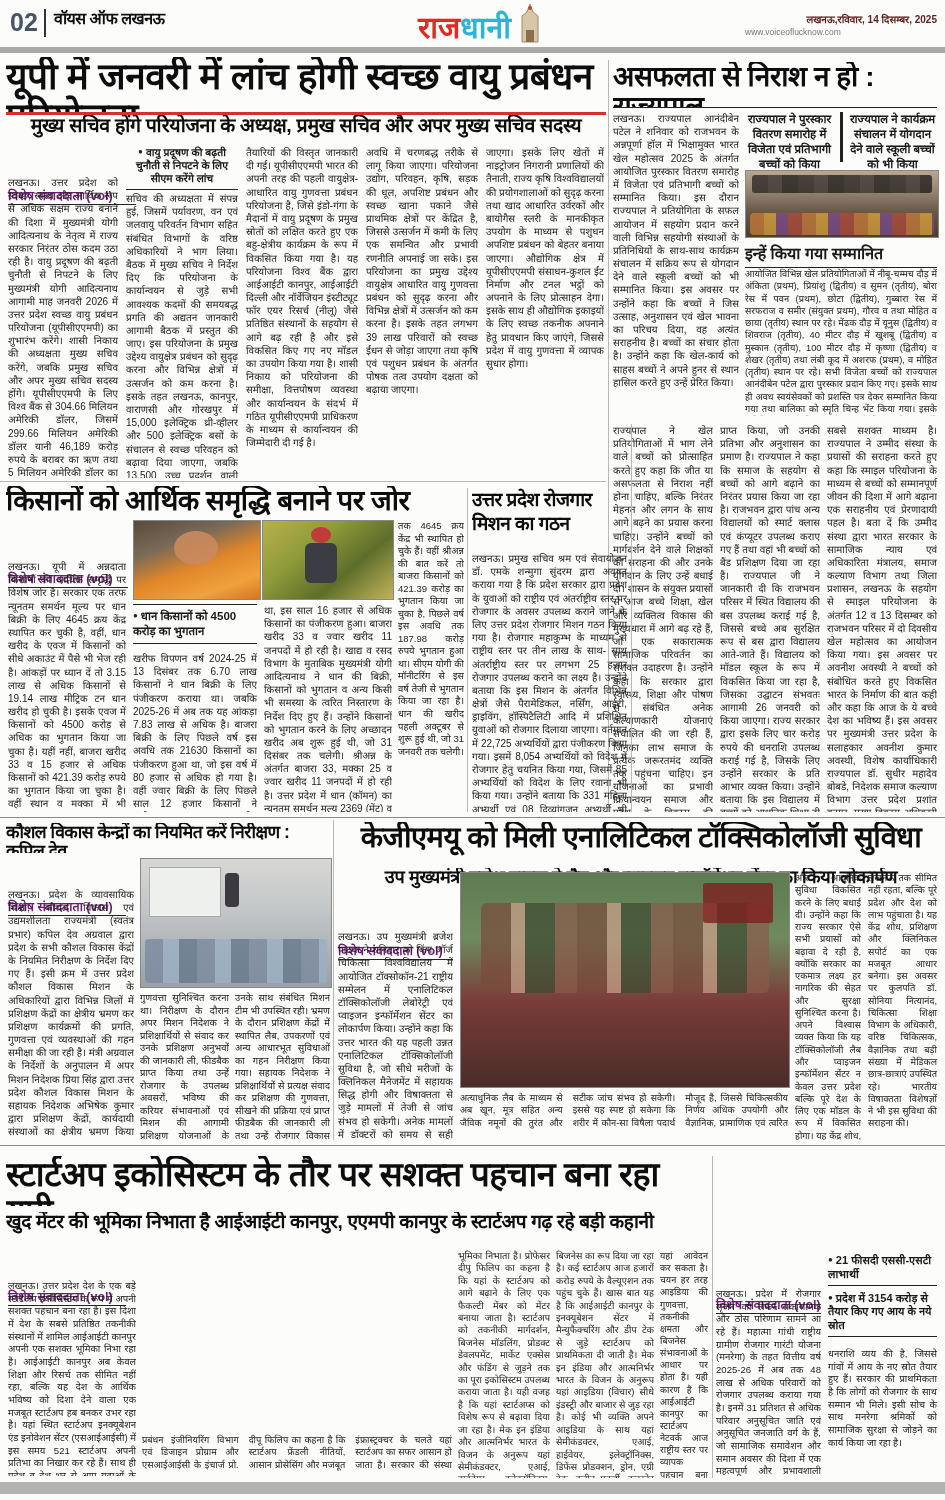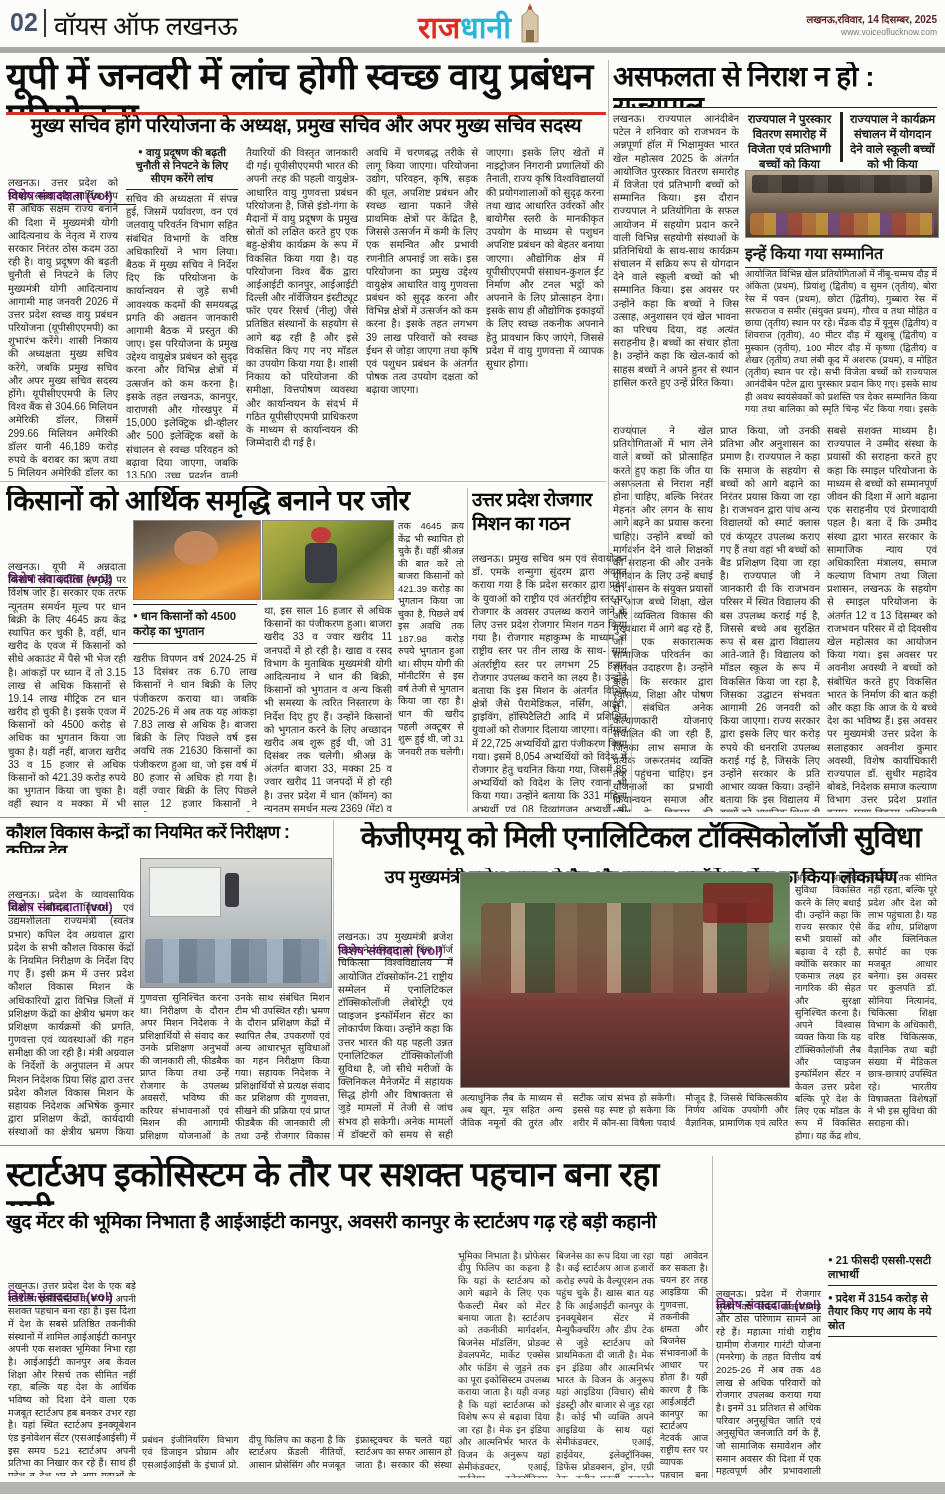--- a/index.html
+++ b/index.html
@@ -20,31 +20,31 @@
   .capb{font-weight:bold;font-size:11.5px;line-height:1.3;border-top:1.5px solid #222;border-bottom:1.5px solid #222;padding:4px 0;}
 </style>
 </head>
 <body>
 
 <div class="page">
 
   <div class="abs" style="left:0;top:0;width:945px;height:46px;">
     <span class="abs" style="left:10px;top:8px;font-size:25px;font-weight:bold;color:#44546a;text-align:center;">02</span>
     <span class="abs" style="left:44px;top:9px;width:2px;height:28px;background:#333;"></span>
-    <span class="abs" style="left:54px;top:7px;font-size:26px;font-weight:normal;color:#101010;letter-spacing:-.5px;">वॉयस ऑफ लखनऊ</span>
+    <span class="abs" style="left:54px;top:7px;font-size:16px;font-weight:bold;color:#101010;letter-spacing:-.5px;">वॉयस ऑफ लखनऊ</span>
     <span class="abs" style="left:418px;top:6px;font-size:30px;font-weight:bold;">
       <span style="color:#e02a23;">राज</span><span style="color:#2ab6d9;">धानी</span>
     </span>
     <svg class="abs" style="left:512px;top:2px;" width="36" height="42" viewBox="0 0 36 42">
       <path d="M18 2 L21 10 L26 14 L26 40 L10 40 L10 14 L15 10 Z" fill="#d8c6a8" stroke="#a08a64" stroke-width="1"></path>
       <circle cx="18" cy="6" r="2" fill="#b04a3a"></circle>
       <rect x="14" y="28" width="8" height="12" fill="#8a6f4d"></rect>
     </svg>
     <span class="abs" style="left:745px;top:12px;width:192px;text-align:right;font-size:10px;color:#5a1f1f;font-weight:bold;">लखनऊ,रविवार, 14 दिसम्बर, 2025</span>
-    <span class="abs" style="left:745px;top:27px;width:192px;text-align:right;font-size:8.5px;color:#777;">www.voiceoflucknow.com</span>
+    <span class="abs" style="left:745px;top:27px;width:192px;font-size:8.5px;color:#777;">www.voiceoflucknow.com</span>
   </div>
   <div class="abs" style="left:0;top:47px;width:945px;height:6px;background:#a9a9a6;"></div>
 
   <div class="hl" style="left:6px;top:57px;width:600px;height:52px;font-size:37px;border-bottom:3px solid #d93025;padding-bottom:3px;">यूपी में जनवरी में लांच होगी स्वच्छ वायु प्रबंधन परियोजना</div>
   <div class="hl" style="left:6px;top:115px;width:600px;height:26px;font-size:19.5px;text-align:center;font-weight:bold;letter-spacing:-.3px;">मुख्य सचिव होंगे परियोजना के अध्यक्ष, प्रमुख सचिव और अपर मुख्य सचिव सदस्य</div>
   <div class="byline" style="left:8px;top:147px;width:128px;">विशेष संवाददाता (vol)</div>
   <div class="tx" style="left:8px;top:176px;width:110px;height:300px;">लखनऊ। उत्तर प्रदेश को स्वच्छ, स्वस्थ और आर्थिक रूप से अधिक सक्षम राज्य बनाने की दिशा में मुख्यमंत्री योगी आदित्यनाथ के नेतृत्व में राज्य सरकार निरंतर ठोस कदम उठा रही है। वायु प्रदूषण की बढ़ती चुनौती से निपटने के लिए मुख्यमंत्री योगी आदित्यनाथ आगामी माह जनवरी 2026 में उत्तर प्रदेश स्वच्छ वायु प्रबंधन परियोजना (यूपीसीएएमपी) का शुभारंभ करेंगे। शासी निकाय की अध्यक्षता मुख्य सचिव करेंगे, जबकि प्रमुख सचिव और अपर मुख्य सचिव सदस्य होंगे। यूपीसीएएमपी के लिए विश्व बैंक से 304.66 मिलियन अमेरिकी डॉलर, जिसमें 299.66 मिलियन अमेरिकी डॉलर यानी 46,189 करोड़ रुपये के बराबर का ऋण तथा 5 मिलियन अमेरिकी डॉलर का अनुदान शामिल है। इसे 2025 से 2031 तक छह वर्षों की अवधि में लागू किया जाएगा।</div>
   <div class="abs" style="left:126px;top:146px;width:112px;">
     <div class="inset-head"><span class="blt">●</span><span>वायु प्रदूषण की बढ़ती चुनौती से निपटने के लिए सीएम करेंगे लांच</span></div>
   </div>
@@ -127,31 +127,32 @@
          repeating-linear-gradient(90deg,#7a4a3c 0 30px,#caa28a 30px 44px,#3c4a30 44px 74px,#8a5a4a 74px 96px);opacity:.7;border-radius:6px;"></div>
     <div style="position:absolute;top:10px;right:16px;width:70px;height:40px;background:#7e1f1f;opacity:.8;border-radius:3px;"></div>
   </div>
   <div class="tx" style="left:460px;top:1092px;width:328px;height:48px;font-size:9.3px;column-count:3;column-gap:10px;">अत्याधुनिक लैब के माध्यम से अब खून, मूत्र सहित अन्य जैविक नमूनों की तुरंत और सटीक जांच संभव हो सकेगी। इससे यह स्पष्ट हो सकेगा कि शरीर में कौन-सा विषैला पदार्थ मौजूद है, जिससे चिकित्सकीय निर्णय अधिक उपयोगी और वैज्ञानिक, प्रामाणिक एवं त्वरित परामर्श उपलब्ध कराएगा। कीटनाशक, रसायन, दवाइयों की अधिकता, सर्पदंश एवं अन्य विषाक्त पदार्थों से संबंधित मामलों में यह केंद्र चिकित्सकों एवं आम नागरिकों को मार्गदर्शन देगा।</div>
   <div class="tx" style="left:795px;top:872px;width:66px;height:268px;font-size:9.3px;">और आधुनिक सुविधा विकसित करने के लिए बधाई दी। उन्होंने कहा कि राज्य सरकार ऐसे सभी प्रयासों को बढ़ावा दे रही है, क्योंकि सरकार का एकमात्र लक्ष्य हर नागरिक की सेहत और सुरक्षा सुनिश्चित करना है। अपने विश्वास व्यक्त किया कि यह टॉक्सिकोलॉजी लैब और प्वाइजन इन्फॉर्मेशन सेंटर न केवल उत्तर प्रदेश बल्कि पूरे देश के लिए एक मॉडल के रूप में विकसित होगा। यह केंद्र शोध, सेवाएं और प्रयास मेडिकल साइंस में नए मानक स्थापित करेगा कि यह मार्गदर्शक सिद्ध होगा।</div>
   <div class="tx" style="left:868px;top:872px;width:69px;height:268px;font-size:9.3px;">लखनऊ तक सीमित नहीं रहता, बल्कि पूरे प्रदेश और देश को लाभ पहुंचाता है। यह केंद्र शोध, प्रशिक्षण और क्लिनिकल सपोर्ट का एक मजबूत आधार बनेगा। इस अवसर पर कुलपति डॉ. सोनिया नित्यानंद, चिकित्सा शिक्षा विभाग के अधिकारी, वरिष्ठ चिकित्सक, वैज्ञानिक तथा बड़ी संख्या में मेडिकल छात्र-छात्राएं उपस्थित रहे। भारतीय विषाक्तता विशेषज्ञों ने भी इस सुविधा की सराहना की।</div>
 
   <div class="hsep" style="left:0;top:1145px;width:945px;background:#8a8a86;"></div>
 
   <div class="hl" style="left:6px;top:1156px;width:704px;height:50px;font-size:34px;">स्टार्टअप इकोसिस्टम के तौर पर सशक्त पहचान बना रहा यूपी</div>
-  <div class="hl" style="left:6px;top:1212px;width:704px;height:28px;font-size:19px;letter-spacing:-.3px;">खुद मेंटर की भूमिका निभाता है आईआईटी कानपुर,  अवसरी कानपुर के स्टार्टअप गढ़ रहे बड़ी कहानी</div>
+  <div class="hl" style="left:6px;top:1212px;width:704px;height:28px;font-size:19px;letter-spacing:-.3px;">खुद मेंटर की भूमिका निभाता है आईआईटी कानपुर,  एएमपी कानपुर के स्टार्टअप गढ़ रहे बड़ी कहानी</div>
   <div class="byline" style="left:8px;top:1248px;width:118px;">विशेष संवाददाता (vol)</div>
   <div class="tx" style="left:8px;top:1280px;width:128px;height:196px;font-size:9.6px;">लखनऊ। उत्तर प्रदेश देश के एक बड़े स्टार्टअप इकोसिस्टम के रूप में अपनी सशक्त पहचान बना रहा है। इस दिशा में देश के सबसे प्रतिष्ठित तकनीकी संस्थानों में शामिल आईआईटी कानपुर अपनी एक सशक्त भूमिका निभा रहा है। आईआईटी कानपुर अब केवल शिक्षा और रिसर्च तक सीमित नहीं रहा, बल्कि यह देश के आर्थिक भविष्य को दिशा देने वाला एक मजबूत स्टार्टअप हब बनकर उभर रहा है। यहां स्थित स्टार्टअप इनक्यूबेशन एंड इनोवेशन सेंटर (एसआईआईसी) में इस समय 521 स्टार्टअप अपनी प्रतिभा का निखार कर रहे हैं। साथ ही प्रदेश व देश भर से आए युवाओं के आइडिया को इनोवेटिव बिजनेस में बदलने का काम हो रहा है। यहां स्थित स्टार्टअप को नवाचार की नई उड़ान मिल रही है।</div>
   <div class="tx" style="left:142px;top:1434px;width:310px;height:44px;font-size:9.3px;column-count:3;column-gap:10px;">प्रबंधन इंजीनियरिंग विभाग एवं डिजाइन प्रोग्राम और एसआईआईसी के इंचार्ज प्रो. दीपू फिलिप का कहना है कि स्टार्टअप फ्रेंडली नीतियों, आसान प्रोसेसिंग और मजबूत इंफ्रास्ट्रक्चर के चलते यहां स्टार्टअप का सफर आसान हो जाता है। सरकार की संस्था की प्रोत्साहन से आईआईटी कानपुर प्रदेश के लिए एक आदर्श बना है। आईआईटी कानपुर स्टार्टअप को इनक्यूबेट कर इनोवेशन सेंटर से जोड़ता है।</div>
   <div class="tx" style="left:458px;top:1250px;width:92px;height:228px;font-size:9.4px;">भूमिका निभाता है। प्रोफेसर दीपु फिलिप का कहना है कि यहां के स्टार्टअप को आगे बढ़ाने के लिए एक फैकल्टी मेंबर को मेंटर बनाया जाता है। स्टार्टअप को तकनीकी मार्गदर्शन, बिजनेस मॉडलिंग, प्रोडक्ट डेवलपमेंट, मार्केट एक्सेस और फंडिंग से जुड़ने तक का पूरा इकोसिस्टम उपलब्ध कराया जाता है। यही वजह है कि यहां स्टार्टअप्स को विशेष रूप से बढ़ावा दिया जा रहा है। मेक इन इंडिया और आत्मनिर्भर भारत के विजन के अनुरूप यहां सेमीकंडक्टर, एआई, हार्डवेयर, इलेक्ट्रॉनिक्स, डिफेंस प्रोडक्शन, ड्रोन, एग्री टेक, क्लीन एनर्जी, इन्टरनेट ऑफ थिंग्स (आईओटी) और एडवांस मैन्युफैक्चरिंग से जुड़े आइडिया को बड़े</div>
   <div class="tx" style="left:556px;top:1250px;width:98px;height:228px;font-size:9.4px;">बिजनेस का रूप दिया जा रहा है। कई स्टार्टअप आज हजारों करोड़ रुपये के वैल्यूएशन तक पहुंच चुके हैं। खास बात यह है कि आईआईटी कानपुर के इनक्यूबेशन सेंटर में मैन्युफैक्चरिंग और डीप टेक से जुड़े स्टार्टअप को प्राथमिकता दी जाती है। मेक इन इंडिया और आत्मनिर्भर भारत के विजन के अनुरूप यहां आइडिया (विचार) सीधे इंडस्ट्री और बाजार से जुड़ रहा है। कोई भी व्यक्ति अपने आइडिया के साथ यहां सेमीकंडक्टर, एआई, हाईवेयर, इलेक्ट्रॉनिक्स, डिफेंस प्रोडक्शन, ड्रोन, एग्री टेक, क्लीन एनर्जी, इन्टरनेट ऑफ थिंग्स (आईओटी) और एडवांस मैन्युफैक्चरिंग से जुड़े आइडिया को यहां उड़ान मिलती है।</div>
   <div class="tx" style="left:660px;top:1250px;width:48px;height:228px;font-size:9.2px;">यहां आवेदन कर सकता है। चयन हर तरह आइडिया की गुणवत्ता, तकनीकी क्षमता और बिजनेस संभावनाओं के आधार पर होता है। यही कारण है कि आईआईटी कानपुर का स्टार्टअप नेटवर्क आज राष्ट्रीय स्तर पर व्यापक पहचान बना चुका है, लेकिन इसका सबसे बड़ा लाभ उत्तर प्रदेश को मिल रहा है।</div>
 
   <div class="vsep" style="left:712px;top:1156px;height:322px;"></div>
 
   <div class="byline" style="left:716px;top:1256px;width:105px;">विशेष संवाददाता (vol)</div>
   <div class="abs" style="left:828px;top:1254px;width:109px;">
     <div class="bullet-item"><span class="blt">●</span><span>21 फीसदी एससी-एसटी लाभार्थी</span></div>
     <div class="bullet-item"><span class="blt">●</span><span>प्रदेश में 3154 करोड़ से तैयार किए गए आय के नये स्रोत</span></div>
   </div>
   <div class="tx" style="left:716px;top:1288px;width:105px;height:188px;font-size:9.6px;">लखनऊ। प्रदेश में रोजगार सृजन को लेकर सकारात्मक और ठोस परिणाम सामने आ रहे हैं। महात्मा गांधी राष्ट्रीय ग्रामीण रोजगार गारंटी योजना (मनरेगा) के तहत वित्तीय वर्ष 2025-26 में अब तक 48 लाख से अधिक परिवारों को रोजगार उपलब्ध कराया गया है। इनमें 31 प्रतिशत से अधिक परिवार अनुसूचित जाति एवं अनुसूचित जनजाति वर्ग के हैं, जो सामाजिक समावेशन और समान अवसर की दिशा में एक महत्वपूर्ण और प्रभावशाली उपलब्धि है। वित्त वर्ष 2025-26 में मनरेगा के तहत 97 प्रतिशत से अधिक श्रमिकों को समय पर भुगतान किया जा चुका है। इससे ग्रामीण क्षेत्रों में भरोसा बढ़ा है और श्रमिकों को उनकी मेहनत का उचित लाभ समय से मिल रहा है। योगी सरकार ने 6703 करोड़ रुपये की</div>
+  <div class="tx" style="left:828px;top:1348px;width:109px;height:128px;font-size:9.6px;">धनराशि व्यय की है, जिससे गांवों में आय के नए स्रोत तैयार हुए हैं। सरकार की प्राथमिकता है कि लोगों को रोजगार के साथ सम्मान भी मिले। इसी सोच के साथ मनरेगा श्रमिकों को सामाजिक सुरक्षा से जोड़ने का कार्य किया जा रहा है।</div>
 
   <div class="abs" style="left:0;top:1482px;width:945px;height:12px;background:#b3b3af;"></div>
 </div>
 
 </body></html>

